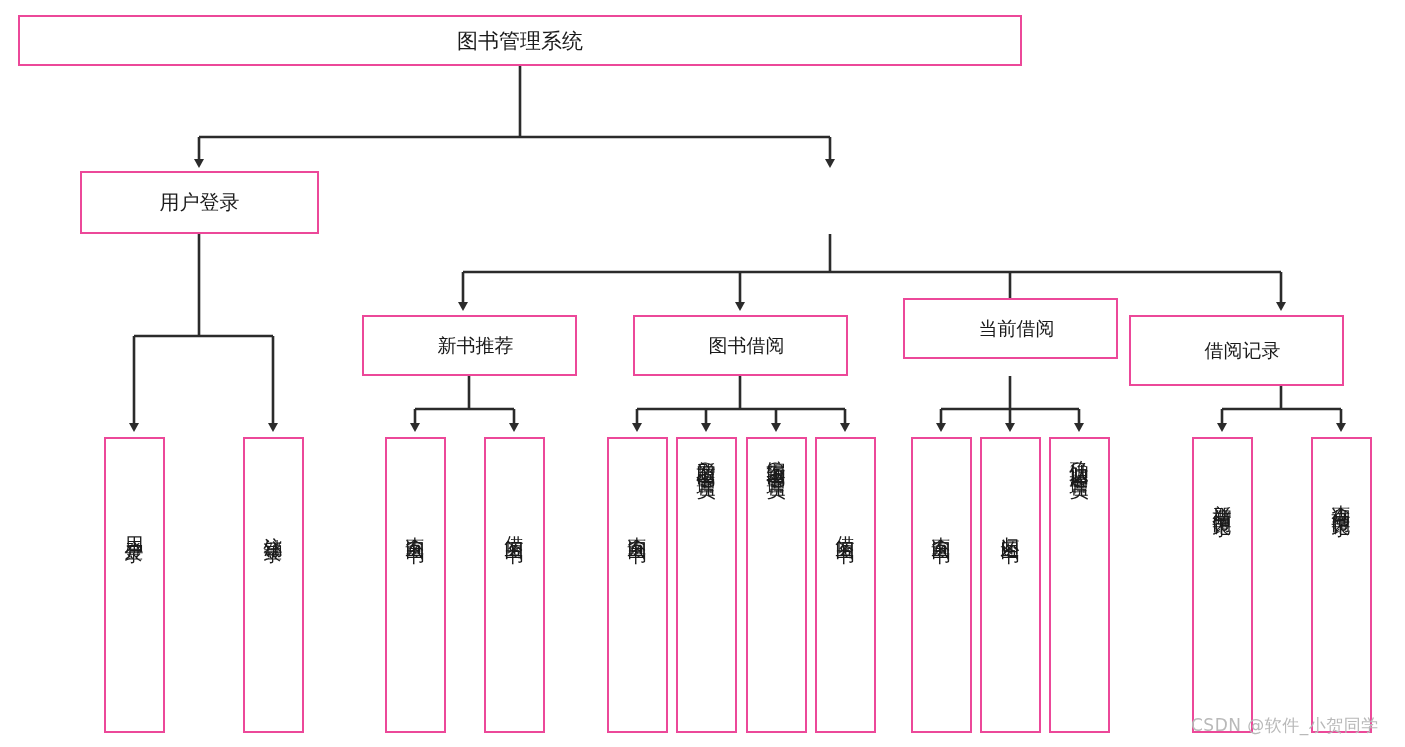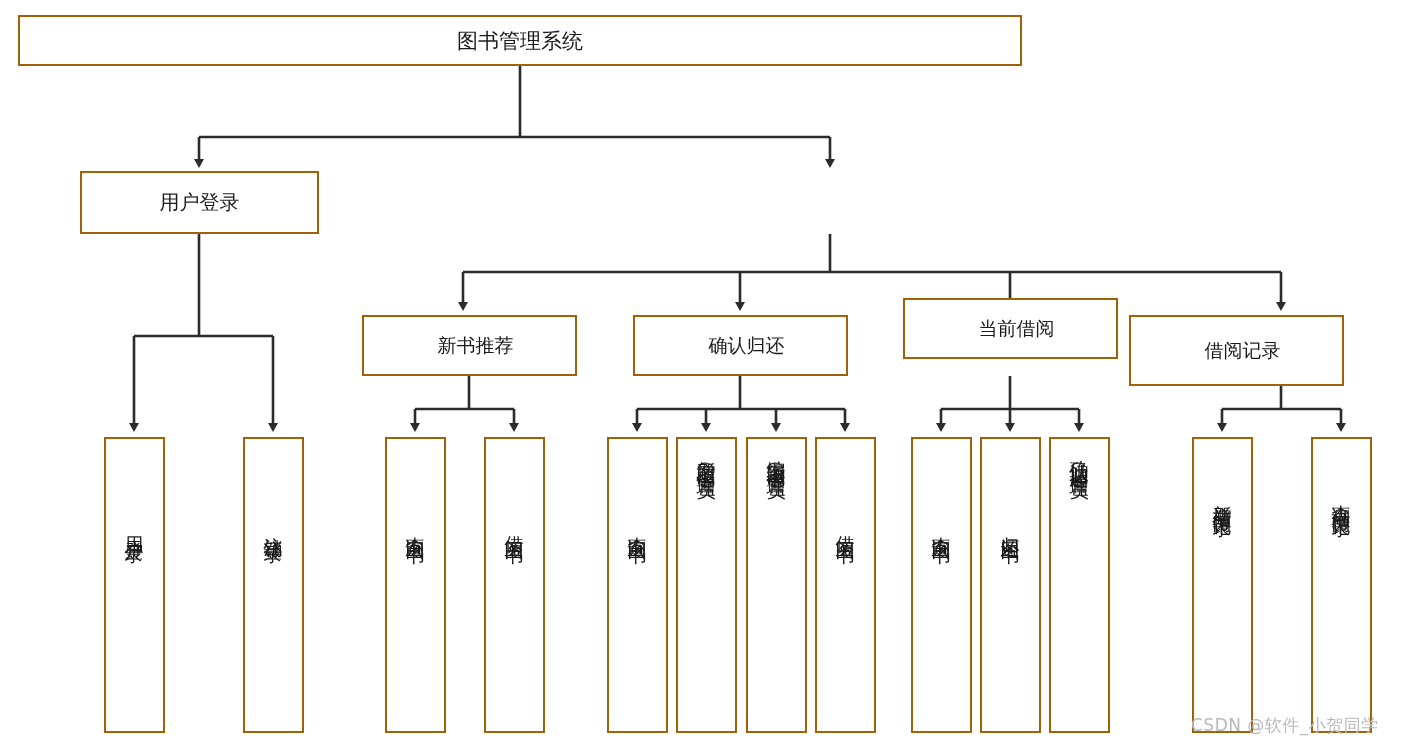--- a/index.html
+++ b/index.html
@@ -20,21 +20,21 @@
     position: absolute;
     left: 0;
     top: 0;
     width: 1405px;
     height: 747px;
     pointer-events: none;
   }
   .node {
     position: absolute;
     box-sizing: border-box;
-    border: 2px solid #a16207;
+    border: 2px solid #ec4899;
     background: #ffffff;
     display: flex;
     align-items: center;
     justify-content: center;
     color: #1a1a1a;
   }
   .node.root {
     font-size: 21px;
   }
   .node.level1 {
@@ -139,21 +139,21 @@
   </div>
 
   <div class="node level1" style="left:80px; top:171px; width:239px; height:63px;">
     <span>用户登录</span>
   </div>
 
   <div class="node level2" style="left:362px; top:315px; width:215px; height:61px;">
     <span>新书推荐</span>
   </div>
   <div class="node level2" style="left:633px; top:315px; width:215px; height:61px;">
-    <span>确认归还</span>
+    <span>图书借阅</span>
   </div>
   <div class="node level2" style="left:903px; top:298px; width:215px; height:61px;">
     <span>当前借阅</span>
   </div>
   <div class="node level2" style="left:1129px; top:315px; width:215px; height:71px;">
     <span>借阅记录</span>
   </div>
 
   <div class="node leaf short" style="left:104px; top:437px; width:61px; height:296px;">
     <span class="vtext">用户登录</span>

